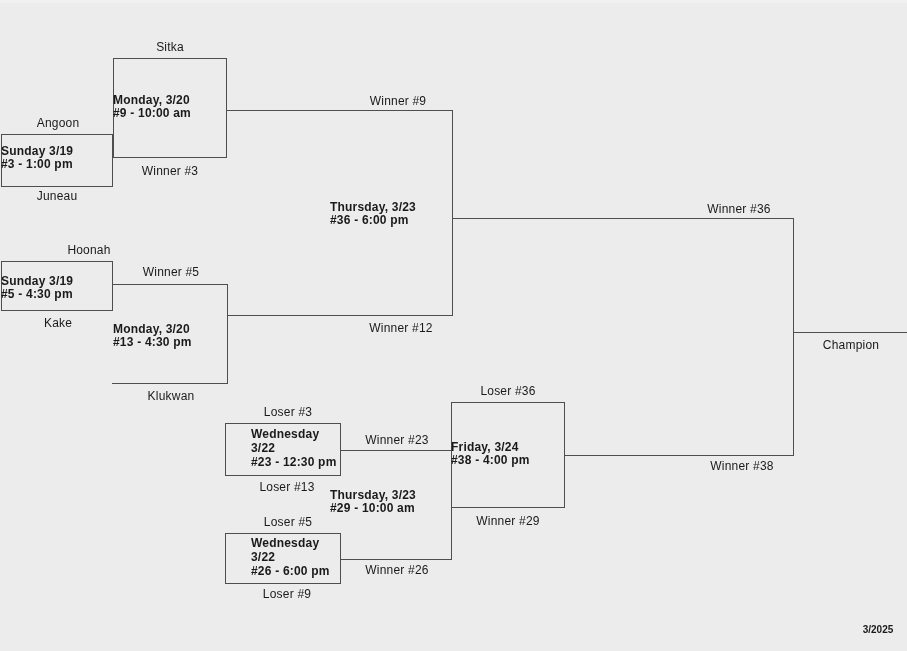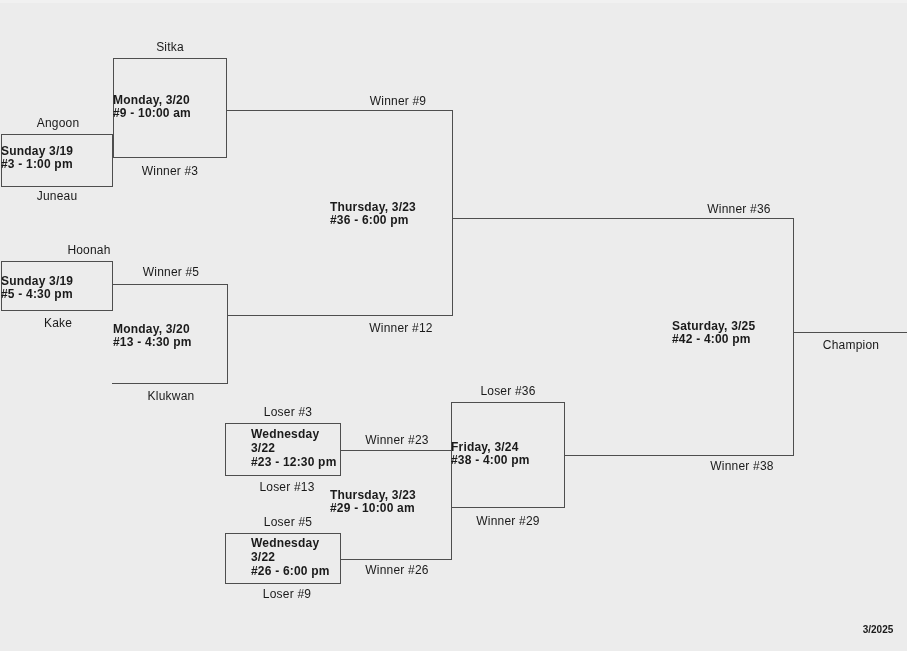--- a/index.html
+++ b/index.html
@@ -113,24 +113,20 @@
     <div>#5 - 4:30 pm</div>
   </div>
   <div class="boxtext" style="left:113px;top:323px;width:114px;">
     <div>Monday, 3/20</div>
     <div>#13 - 4:30 pm</div>
   </div>
   <div class="boxtext" style="left:330px;top:201px;width:136px;">
     <div>Thursday, 3/23</div>
     <div>#36 - 6:00 pm</div>
   </div>
-  <div class="boxtext" style="left:672px;top:320px;width:136px;">
-    <div>Saturday, 3/25</div>
-    <div>#42 - 4:00 pm</div>
-  </div>
   <div class="boxtext l3" style="left:225px;top:427px;width:116px;">
     <div>Wednesday</div>
     <div>3/22</div>
     <div>#23 - 12:30 pm</div>
   </div>
   <div class="boxtext l3" style="left:225px;top:536px;width:116px;">
     <div>Wednesday</div>
     <div>3/22</div>
     <div>#26 - 6:00 pm</div>
   </div>

